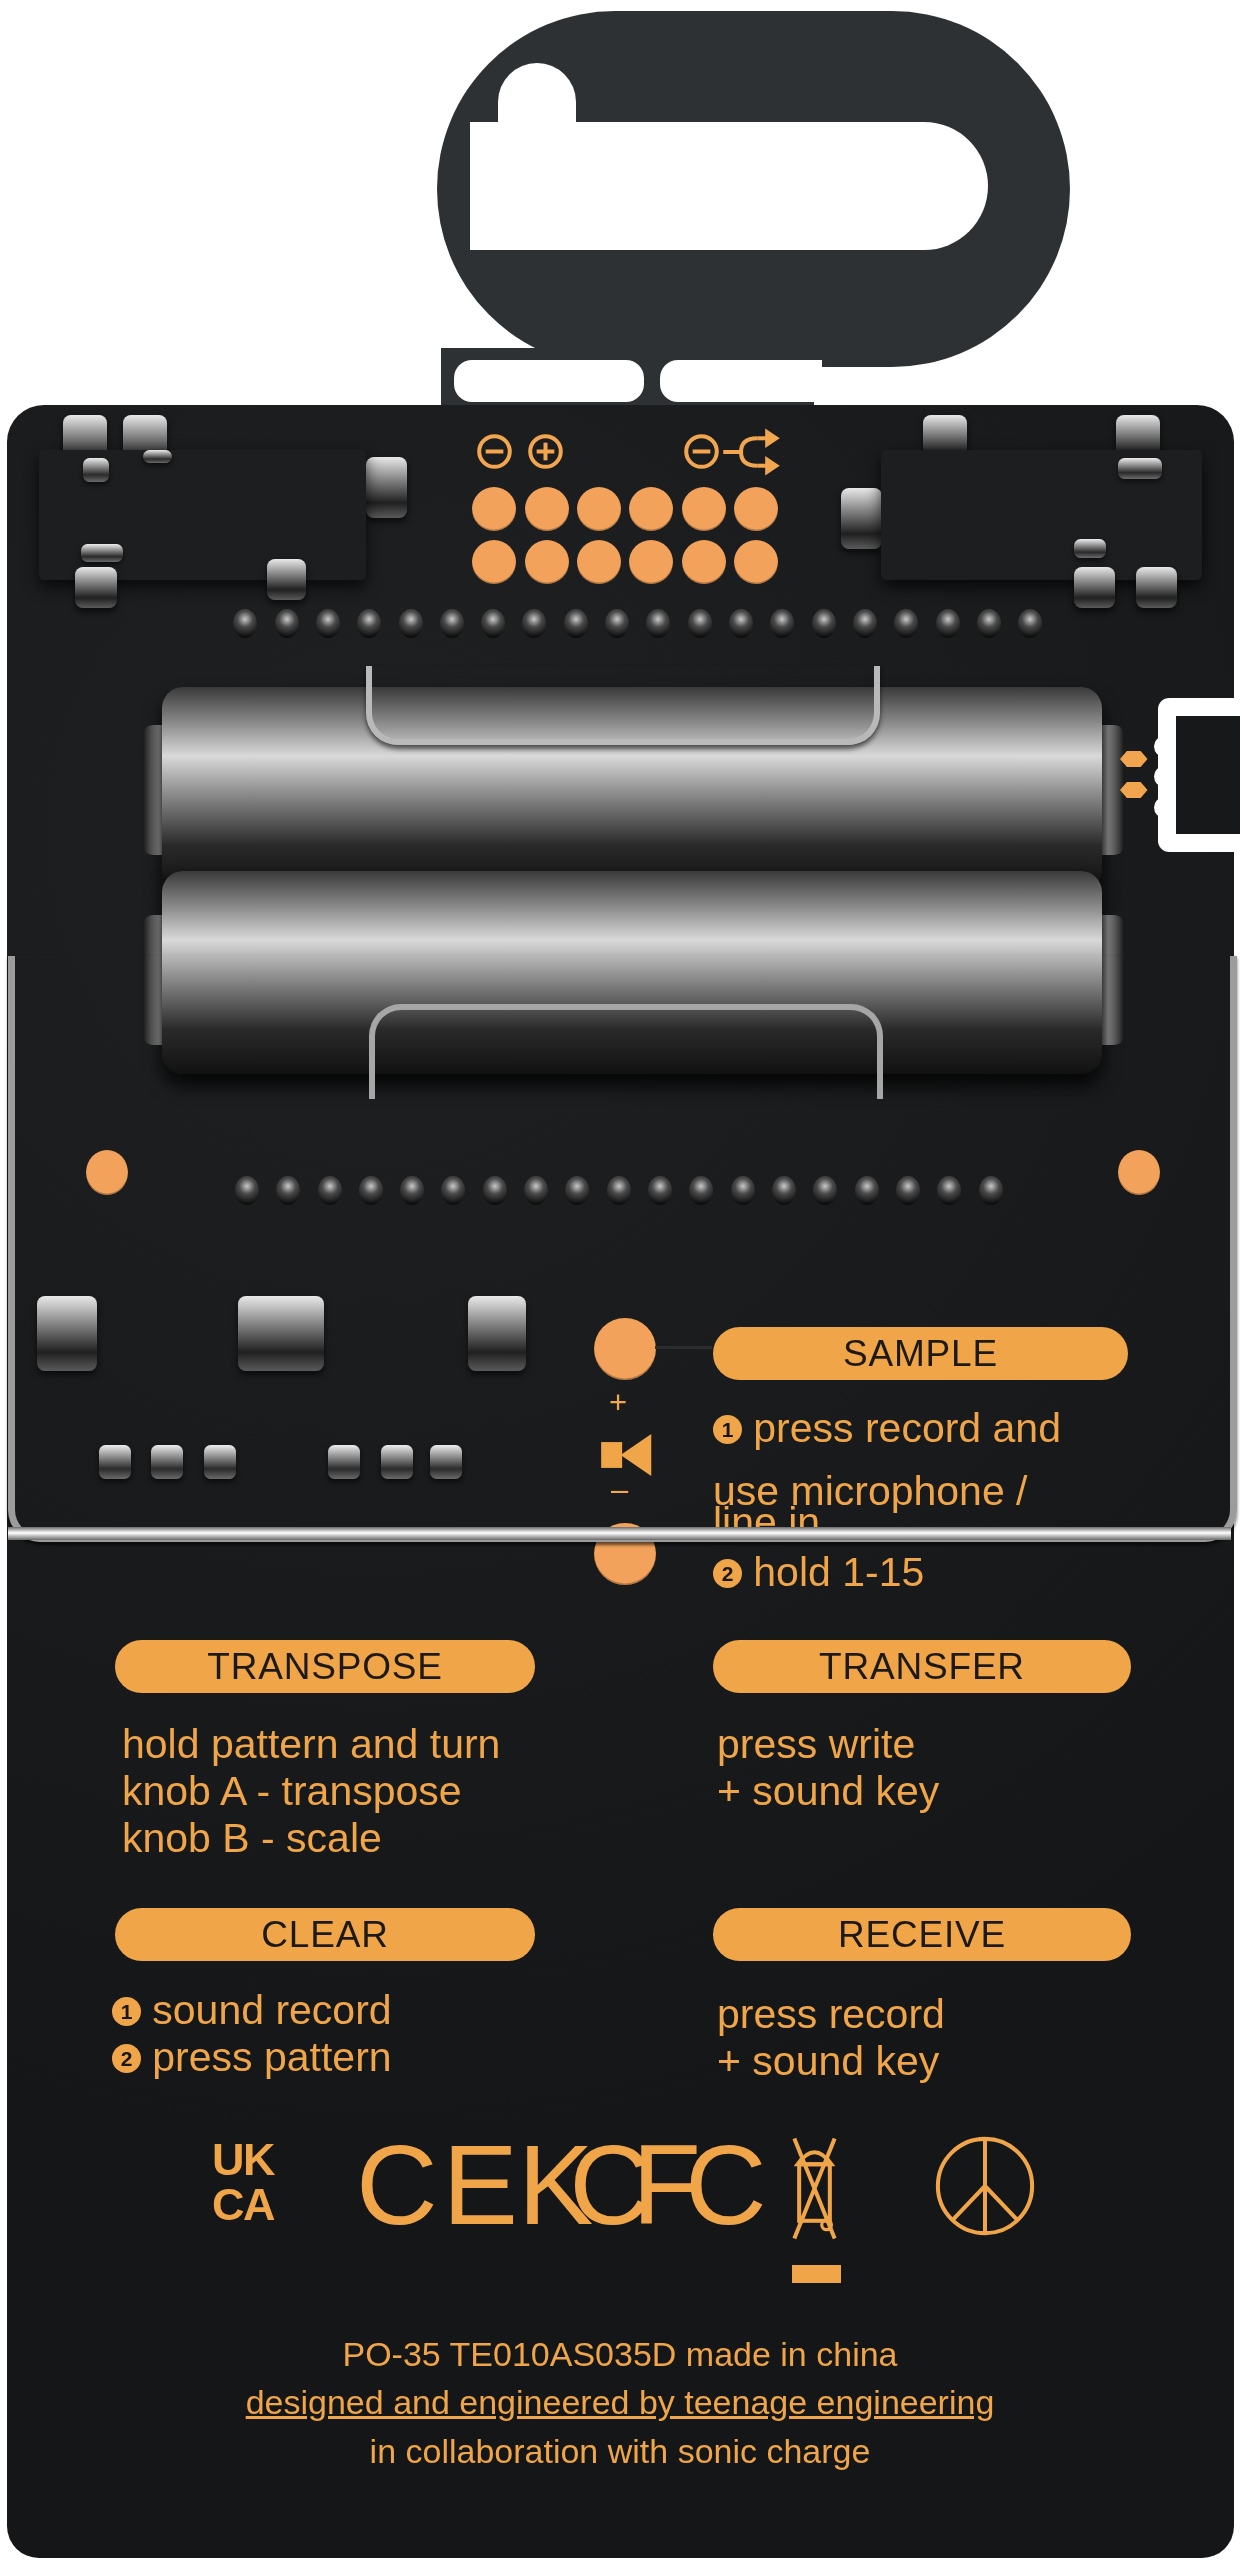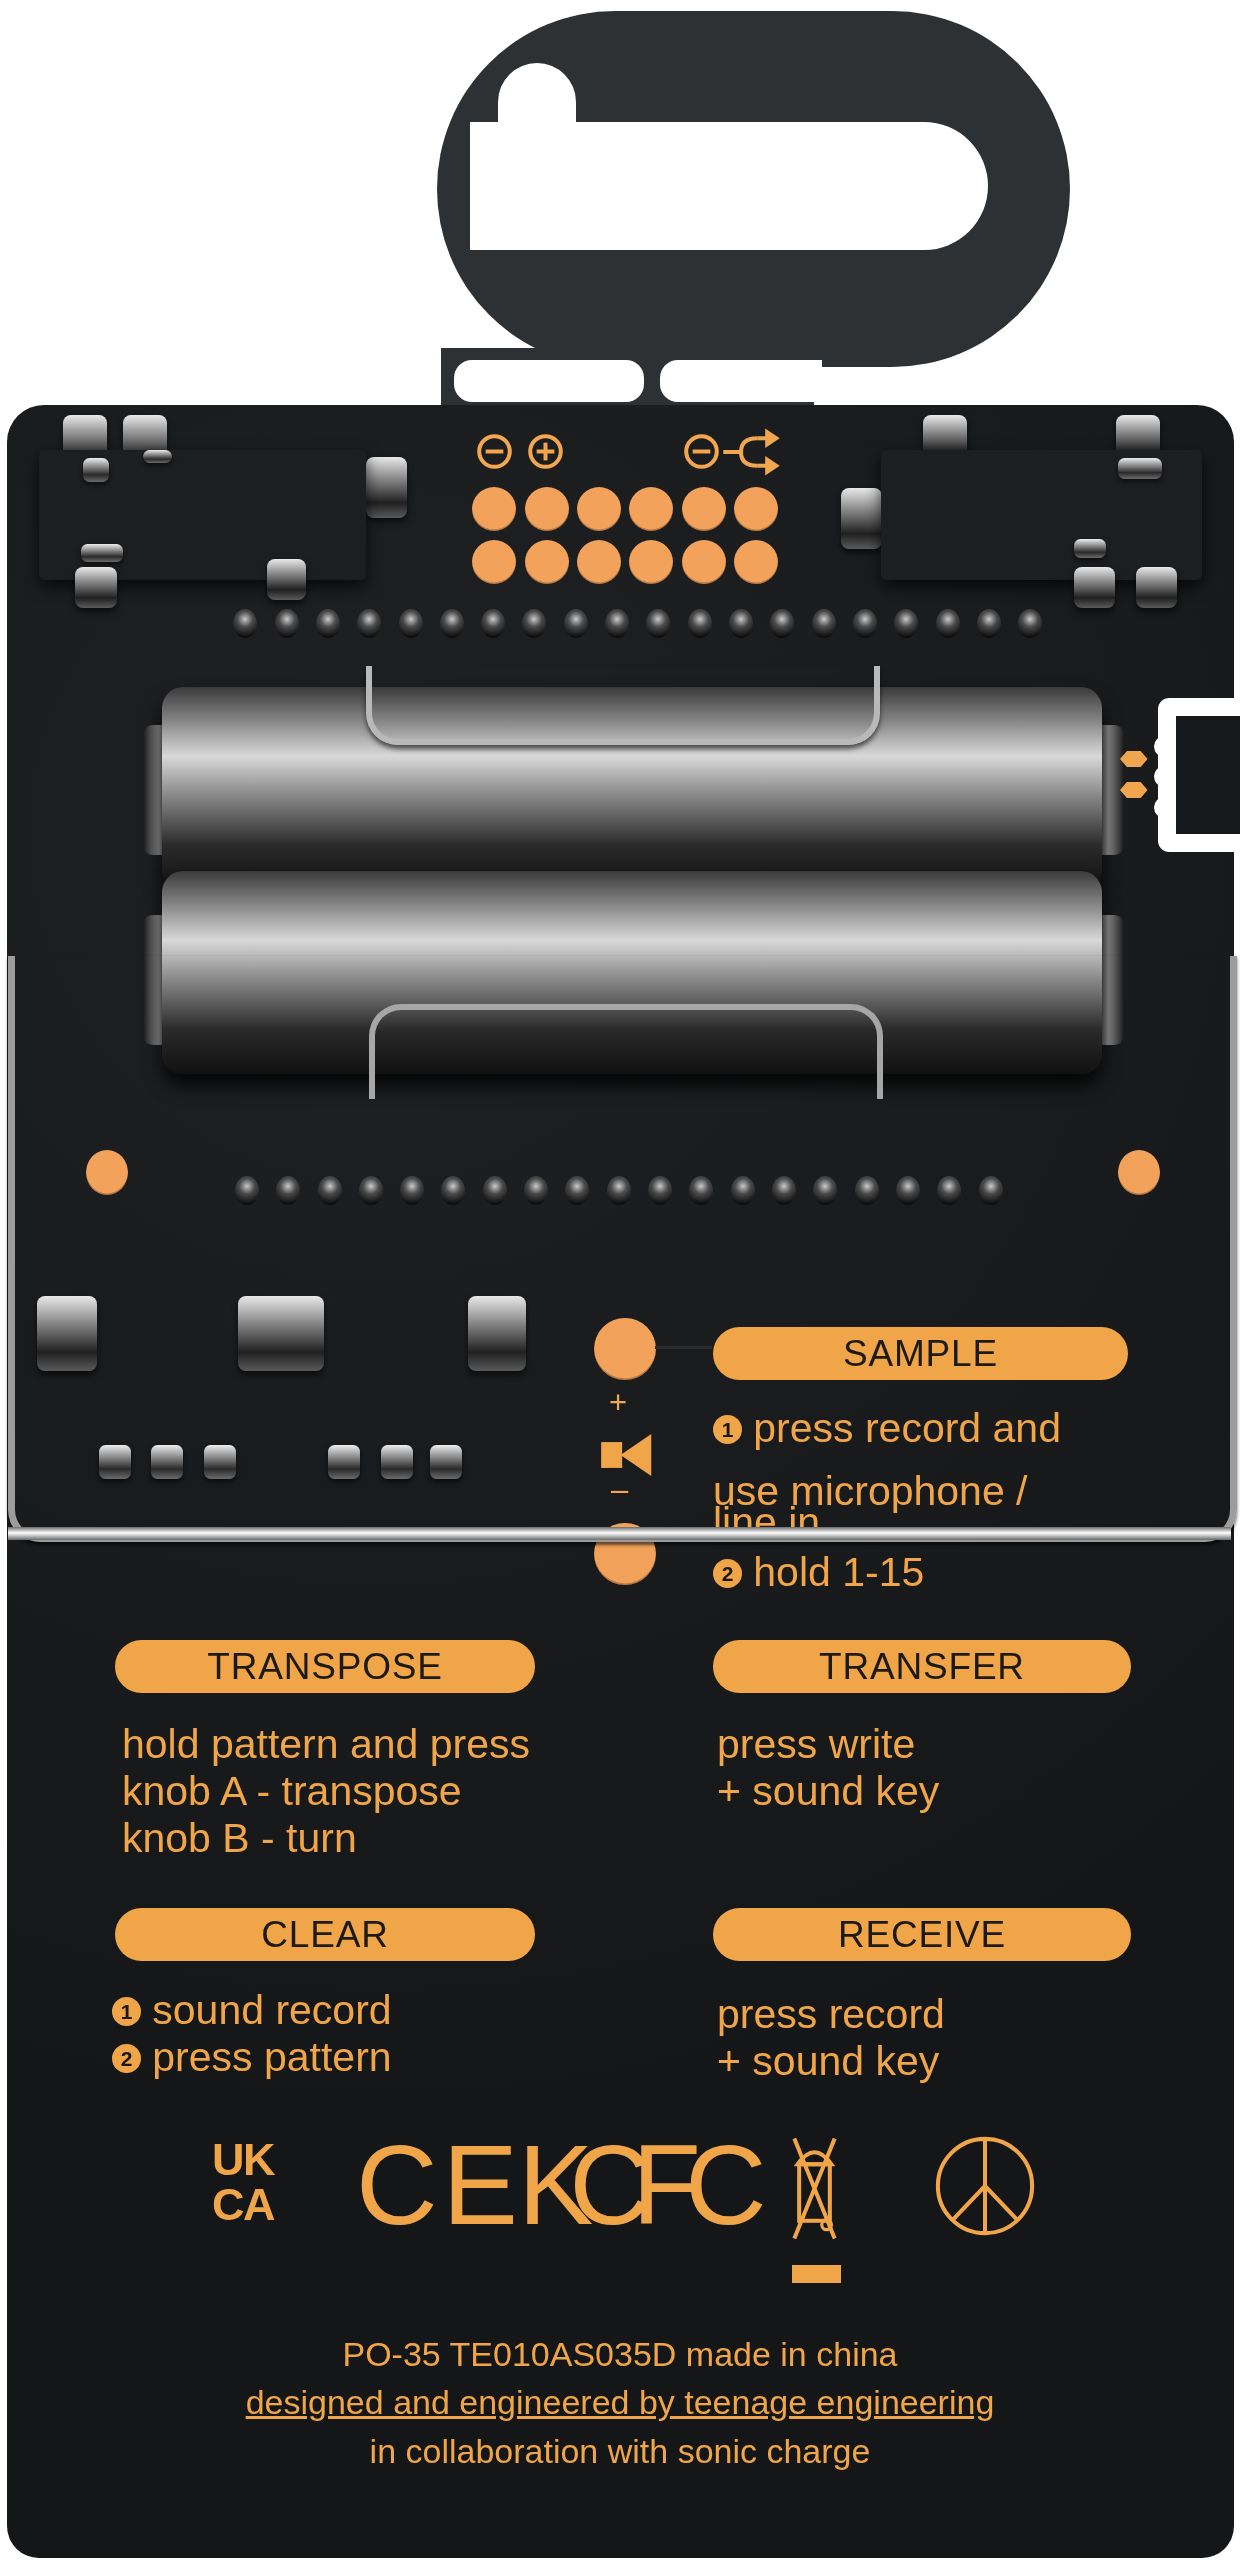--- a/index.html
+++ b/index.html
@@ -195,23 +195,23 @@
 <div class="txt" style="left:713px;top:1468px;">use microphone /</div>
 <div class="txt" style="left:713px;top:1499px;">line in</div>
 <div class="txt" style="left:713px;top:1549px;">
   <span class="num">2</span><span>hold 1-15</span>
 </div>
 
 <div class="wire" style="left:8px;top:956px;width:1215px;height:579px;"></div>
 <div class="abs" style="left:8px;top:1527px;width:1223px;height:13px;background:linear-gradient(180deg,#6a6a6a,#ffffff 45%,#6a6a6a);"></div>
 
 <div class="pill" style="left:115px;top:1640px;width:420px;">TRANSPOSE</div>
-<div class="txt" style="left:122px;top:1721px;">hold pattern and press</div>
+<div class="txt" style="left:122px;top:1721px;">hold pattern and turn</div>
 <div class="txt" style="left:122px;top:1768px;">knob A - transpose</div>
-<div class="txt" style="left:122px;top:1815px;">knob B - turn</div>
+<div class="txt" style="left:122px;top:1815px;">knob B - scale</div>
 
 <div class="pill" style="left:713px;top:1640px;width:418px;">TRANSFER</div>
 <div class="txt" style="left:717px;top:1721px;">press write</div>
 <div class="txt" style="left:717px;top:1768px;">+ sound key</div>
 
 <div class="pill" style="left:115px;top:1908px;width:420px;">CLEAR</div>
 <div class="txt" style="left:112px;top:1987px;">
   <span class="num">1</span><span>sound record</span>
 </div>
 <div class="txt" style="left:112px;top:2034px;">

